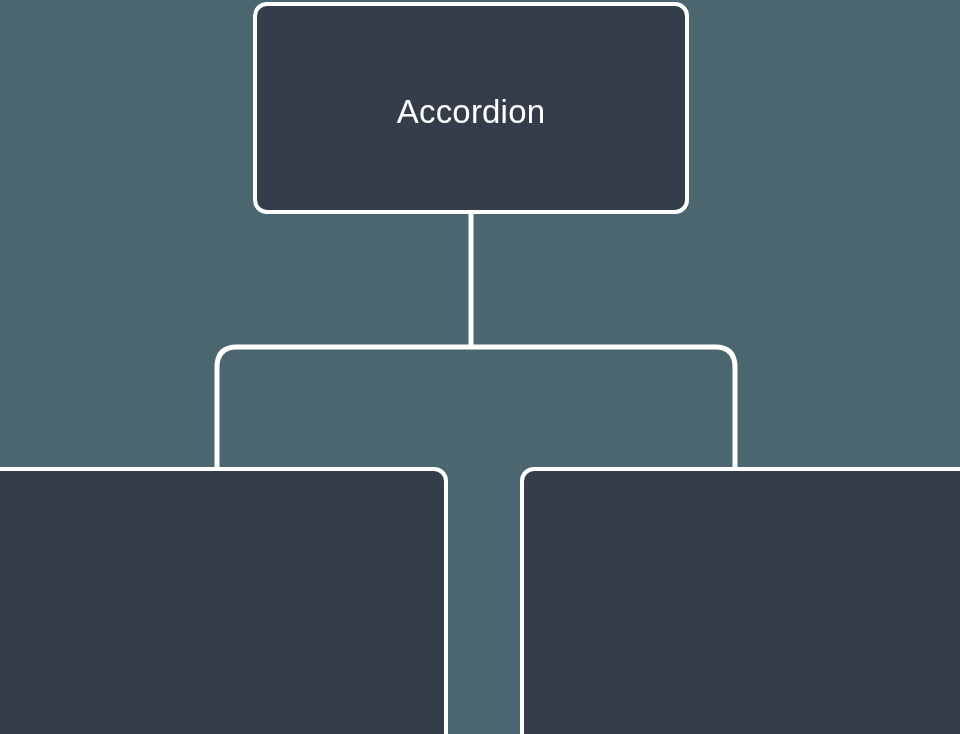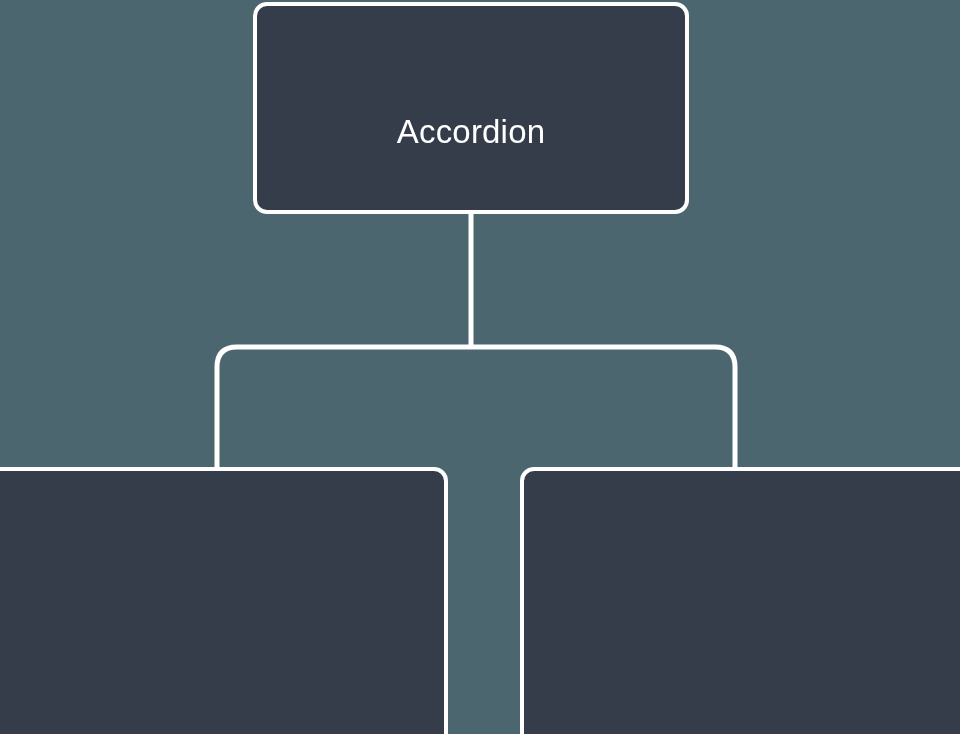--- a/index.html
+++ b/index.html
@@ -49,21 +49,20 @@
   }
 
   #node-accordion {
     left: 253px;
     top: 2px;
     width: 436px;
     height: 212px;
   }
   #node-accordion .node-title {
     top: 87px;
-    margin-top: 20px;
   }
 
   #node-panel-left {
     left: -26px;
     top: 467px;
     width: 474px;
     height: 290px;
   }
 
   #node-panel-right {

